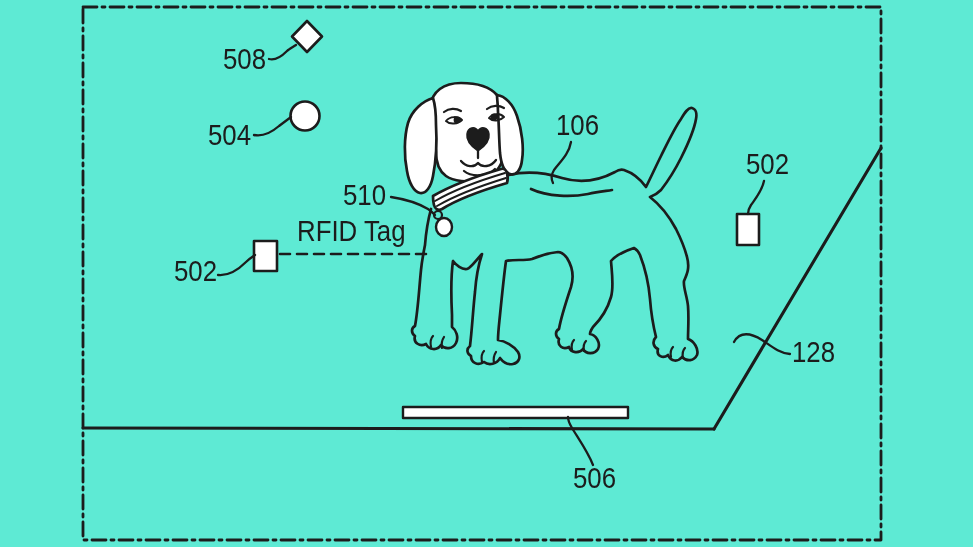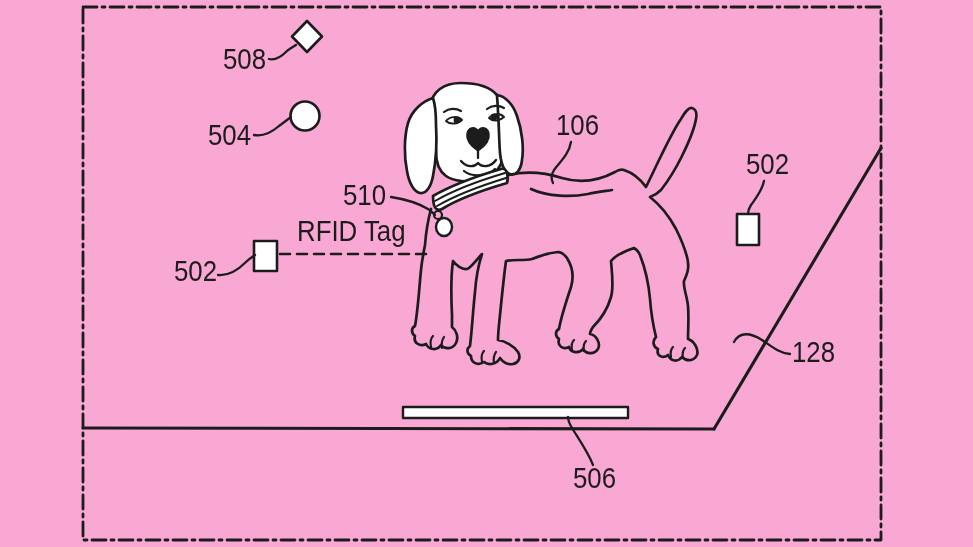--- a/index.html
+++ b/index.html
@@ -1,19 +1,19 @@
 <!DOCTYPE html>
 <html><head>
 <meta charset="utf-8">
 <style>
   html,body{margin:0;padding:0;background:#ffffff;}
   #stage{
     position:relative;
     width:973px;height:547px;
-    background:#f9a8d4;
+    background:#5eead4;
     overflow:hidden;
     font-family:"Liberation Sans", sans-serif;
   }
   #drawing{position:absolute;left:0;top:0;}
   .fig-label{
     position:absolute;
     font-size:30px;
     line-height:1;
     color:#1c1c1c;
     white-space:nowrap;

